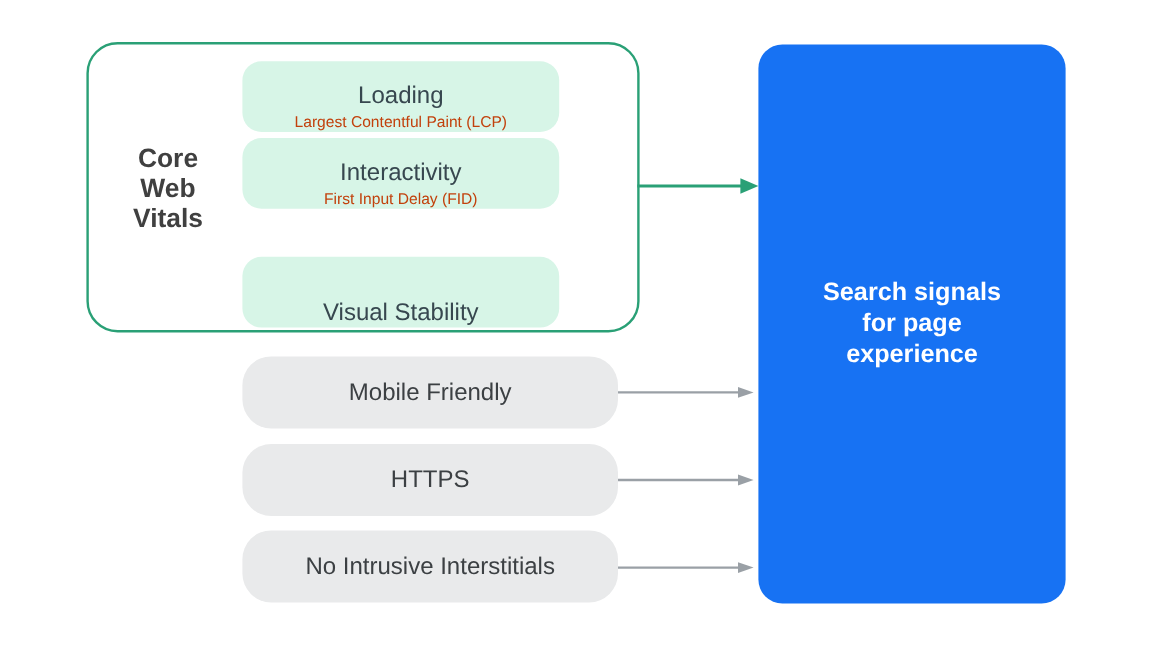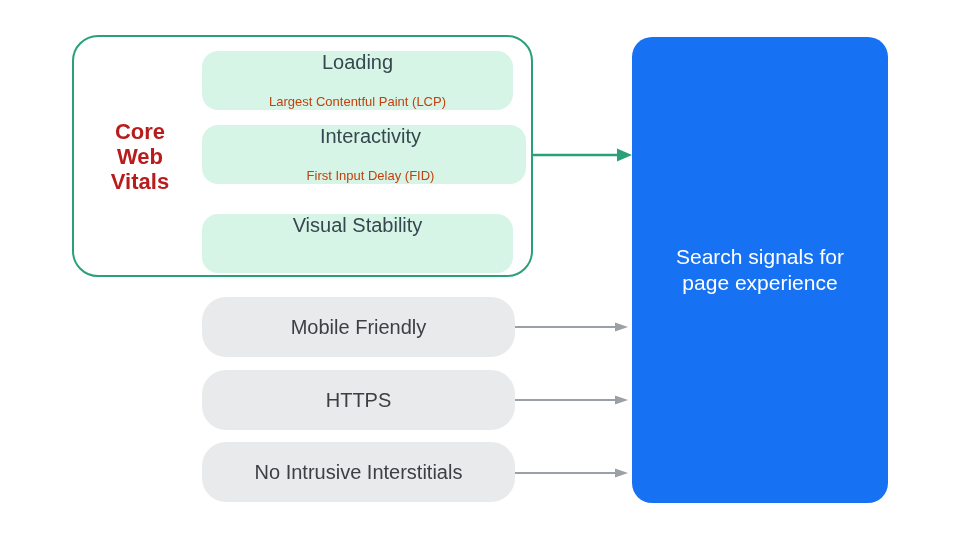--- a/index.html
+++ b/index.html
@@ -29,39 +29,39 @@
     box-sizing: content-box;
   }
   .cwv-label {
     position: absolute;
     left: 97px;
     top: 119px;
     width: 86px;
     text-align: center;
     font-size: 22px;
     font-weight: bold;
-    color: #b91c1c;
+    color: #404040;
     line-height: 25px;
   }
 
   
   .vital-box {
     position: absolute;
     left: 202px;
-    width: 311px;
+    width: 264px;
     height: 59px;
     background: #d7f5e7;
     border-radius: 16px;
     display: flex;
     flex-direction: column;
     align-items: center;
-    justify-content: space-between;
+    justify-content: flex-end;
   }
   .vital-box.v1 { top: 51px; }
-  .vital-box.v2 { top: 125px; padding-left: 13px; }
+  .vital-box.v2 { top: 115px; }
   .vital-box.v3 { top: 214px; }
   .vital-title {
     font-size: 20px;
     font-weight: 500;
     color: #37474f;
     line-height: 23px;
   }
   .vital-sub {
     font-size: 13px;
     color: #c2410c;
@@ -99,21 +99,21 @@
     border-radius: 20px;
     display: flex;
     align-items: center;
     justify-content: center;
   }
   .result-label {
     width: 182px;
     text-align: center;
     color: #ffffff;
     font-size: 21px;
-    font-weight: normal;
+    font-weight: bold;
     line-height: 26px;
   }
 
   
   .arrow {
     position: absolute;
   }
   .arrow-green { left: 531px; top: 143px; }
   .arrow-gray-1 { left: 515px; top: 319px; }
   .arrow-gray-2 { left: 515px; top: 392px; }

